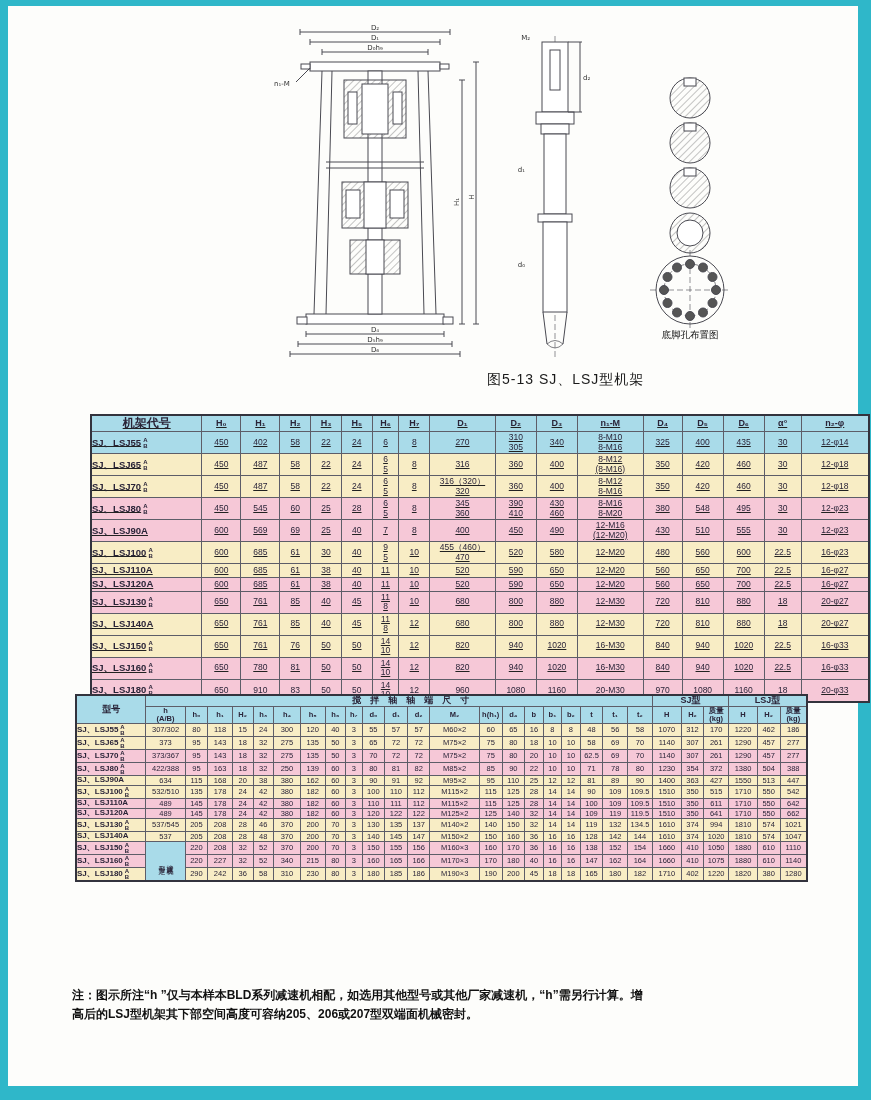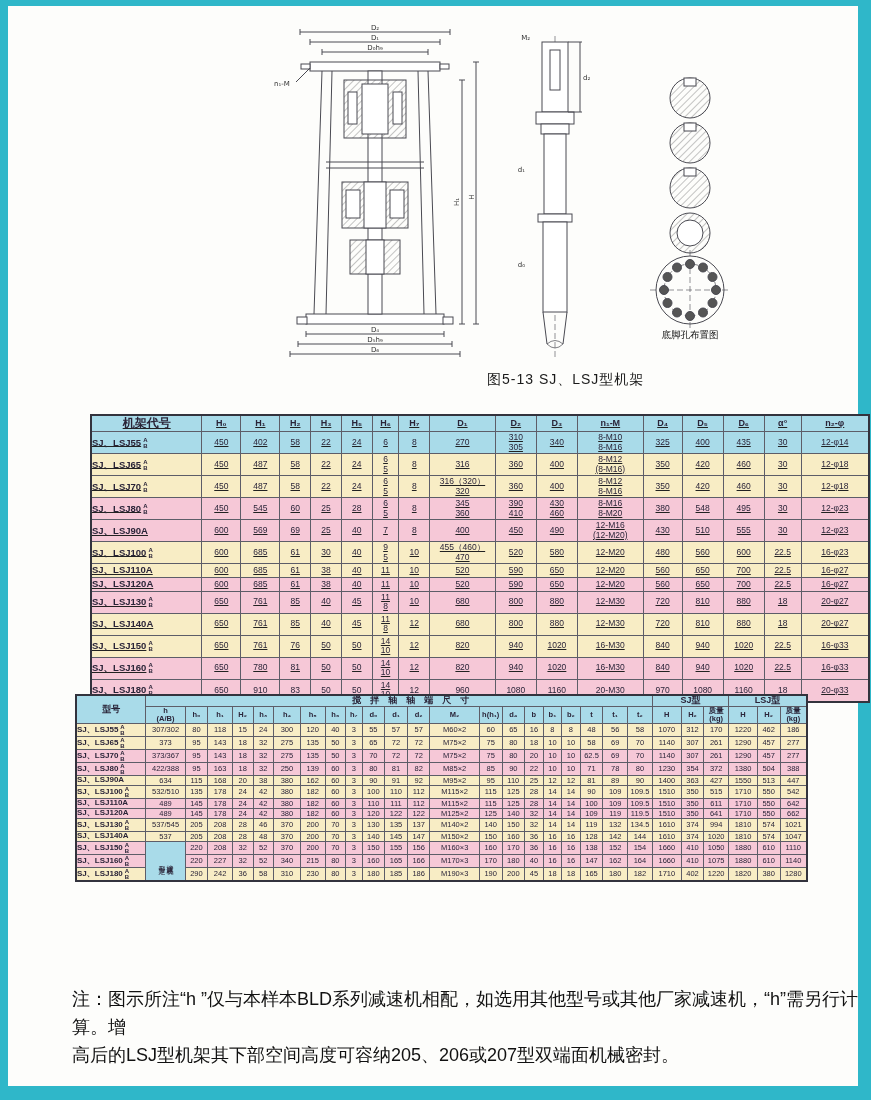--- a/index.html
+++ b/index.html
@@ -8,22 +8,22 @@
   .frame{position:absolute;background:#2fb7c9;}
   #frame-top{left:0;top:0;width:871px;height:6px;}
   #frame-left{left:0;top:0;width:8px;height:1100px;}
   #frame-right{left:858px;top:0;width:13px;height:1100px;}
   #frame-bottom{left:0;top:1086px;width:871px;height:14px;}
 
   #page-title{position:absolute;left:92px;top:36px;font-size:19px;font-weight:bold;
               color:#2b55b0;letter-spacing:2px;}
   #fig-caption{position:absolute;left:487px;top:371px;font-size:14px;color:#1a1a1a;letter-spacing:1px;}
   #section-title{position:absolute;left:74px;top:392px;font-size:15.5px;font-weight:bold;color:#111;letter-spacing:1px;}
-  #note{position:absolute;left:72px;top:986px;width:795px;font-size:18px;line-height:1.55;
-        color:#111;white-space:pre-line;font-weight:normal;}
+  #note{position:absolute;left:72px;top:986px;width:795px;font-size:12px;line-height:1.55;
+        color:#111;white-space:pre-line;font-weight:bold;}
 
   #drawing{position:absolute;left:270px;top:22px;}
   #drawing text{font-size:7px;fill:#333;font-family:"DejaVu Sans",sans-serif;}
   #drawing .cap{font-size:9.5px;fill:#111;}
 
   table{border-collapse:collapse;table-layout:fixed;position:absolute;background:#fff;}
   #table1{left:90px;top:414px;width:780px;text-decoration:underline;}
   #table2{left:75px;top:694px;width:733px;}
   td,th{border:1px solid #5d5d68;text-align:center;vertical-align:middle;
         white-space:pre-line;overflow:hidden;color:#2a2438;}

